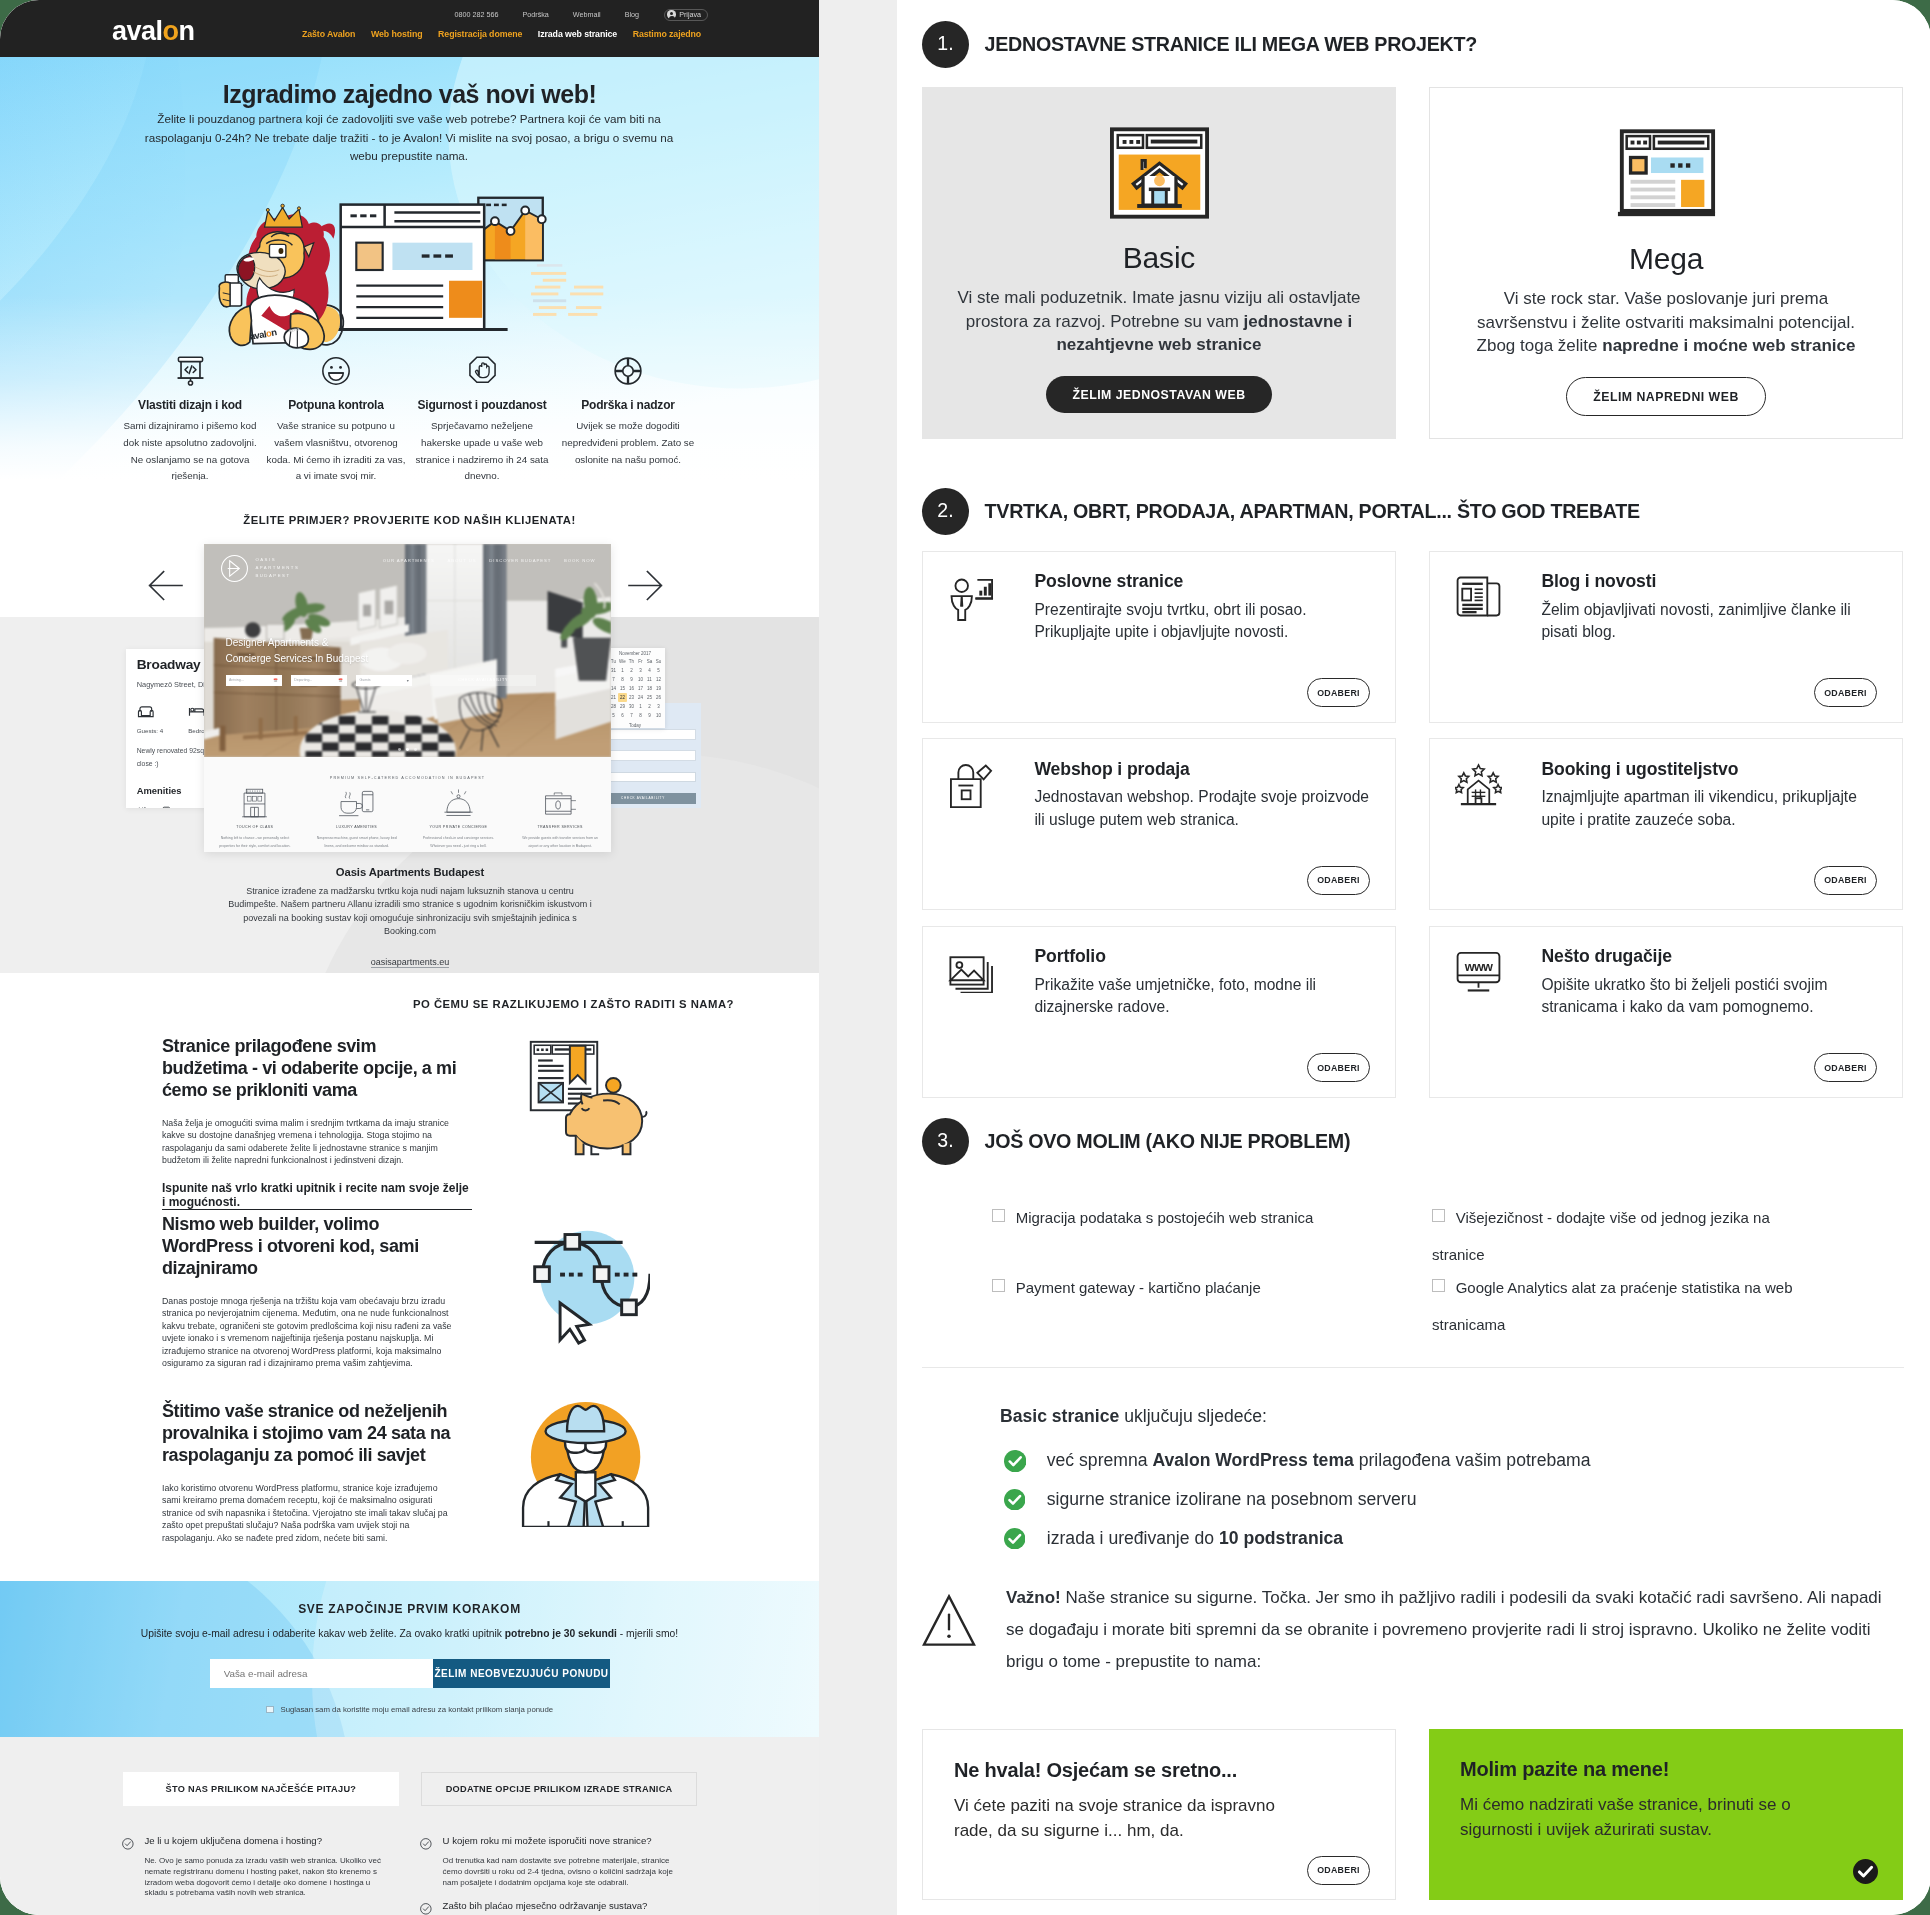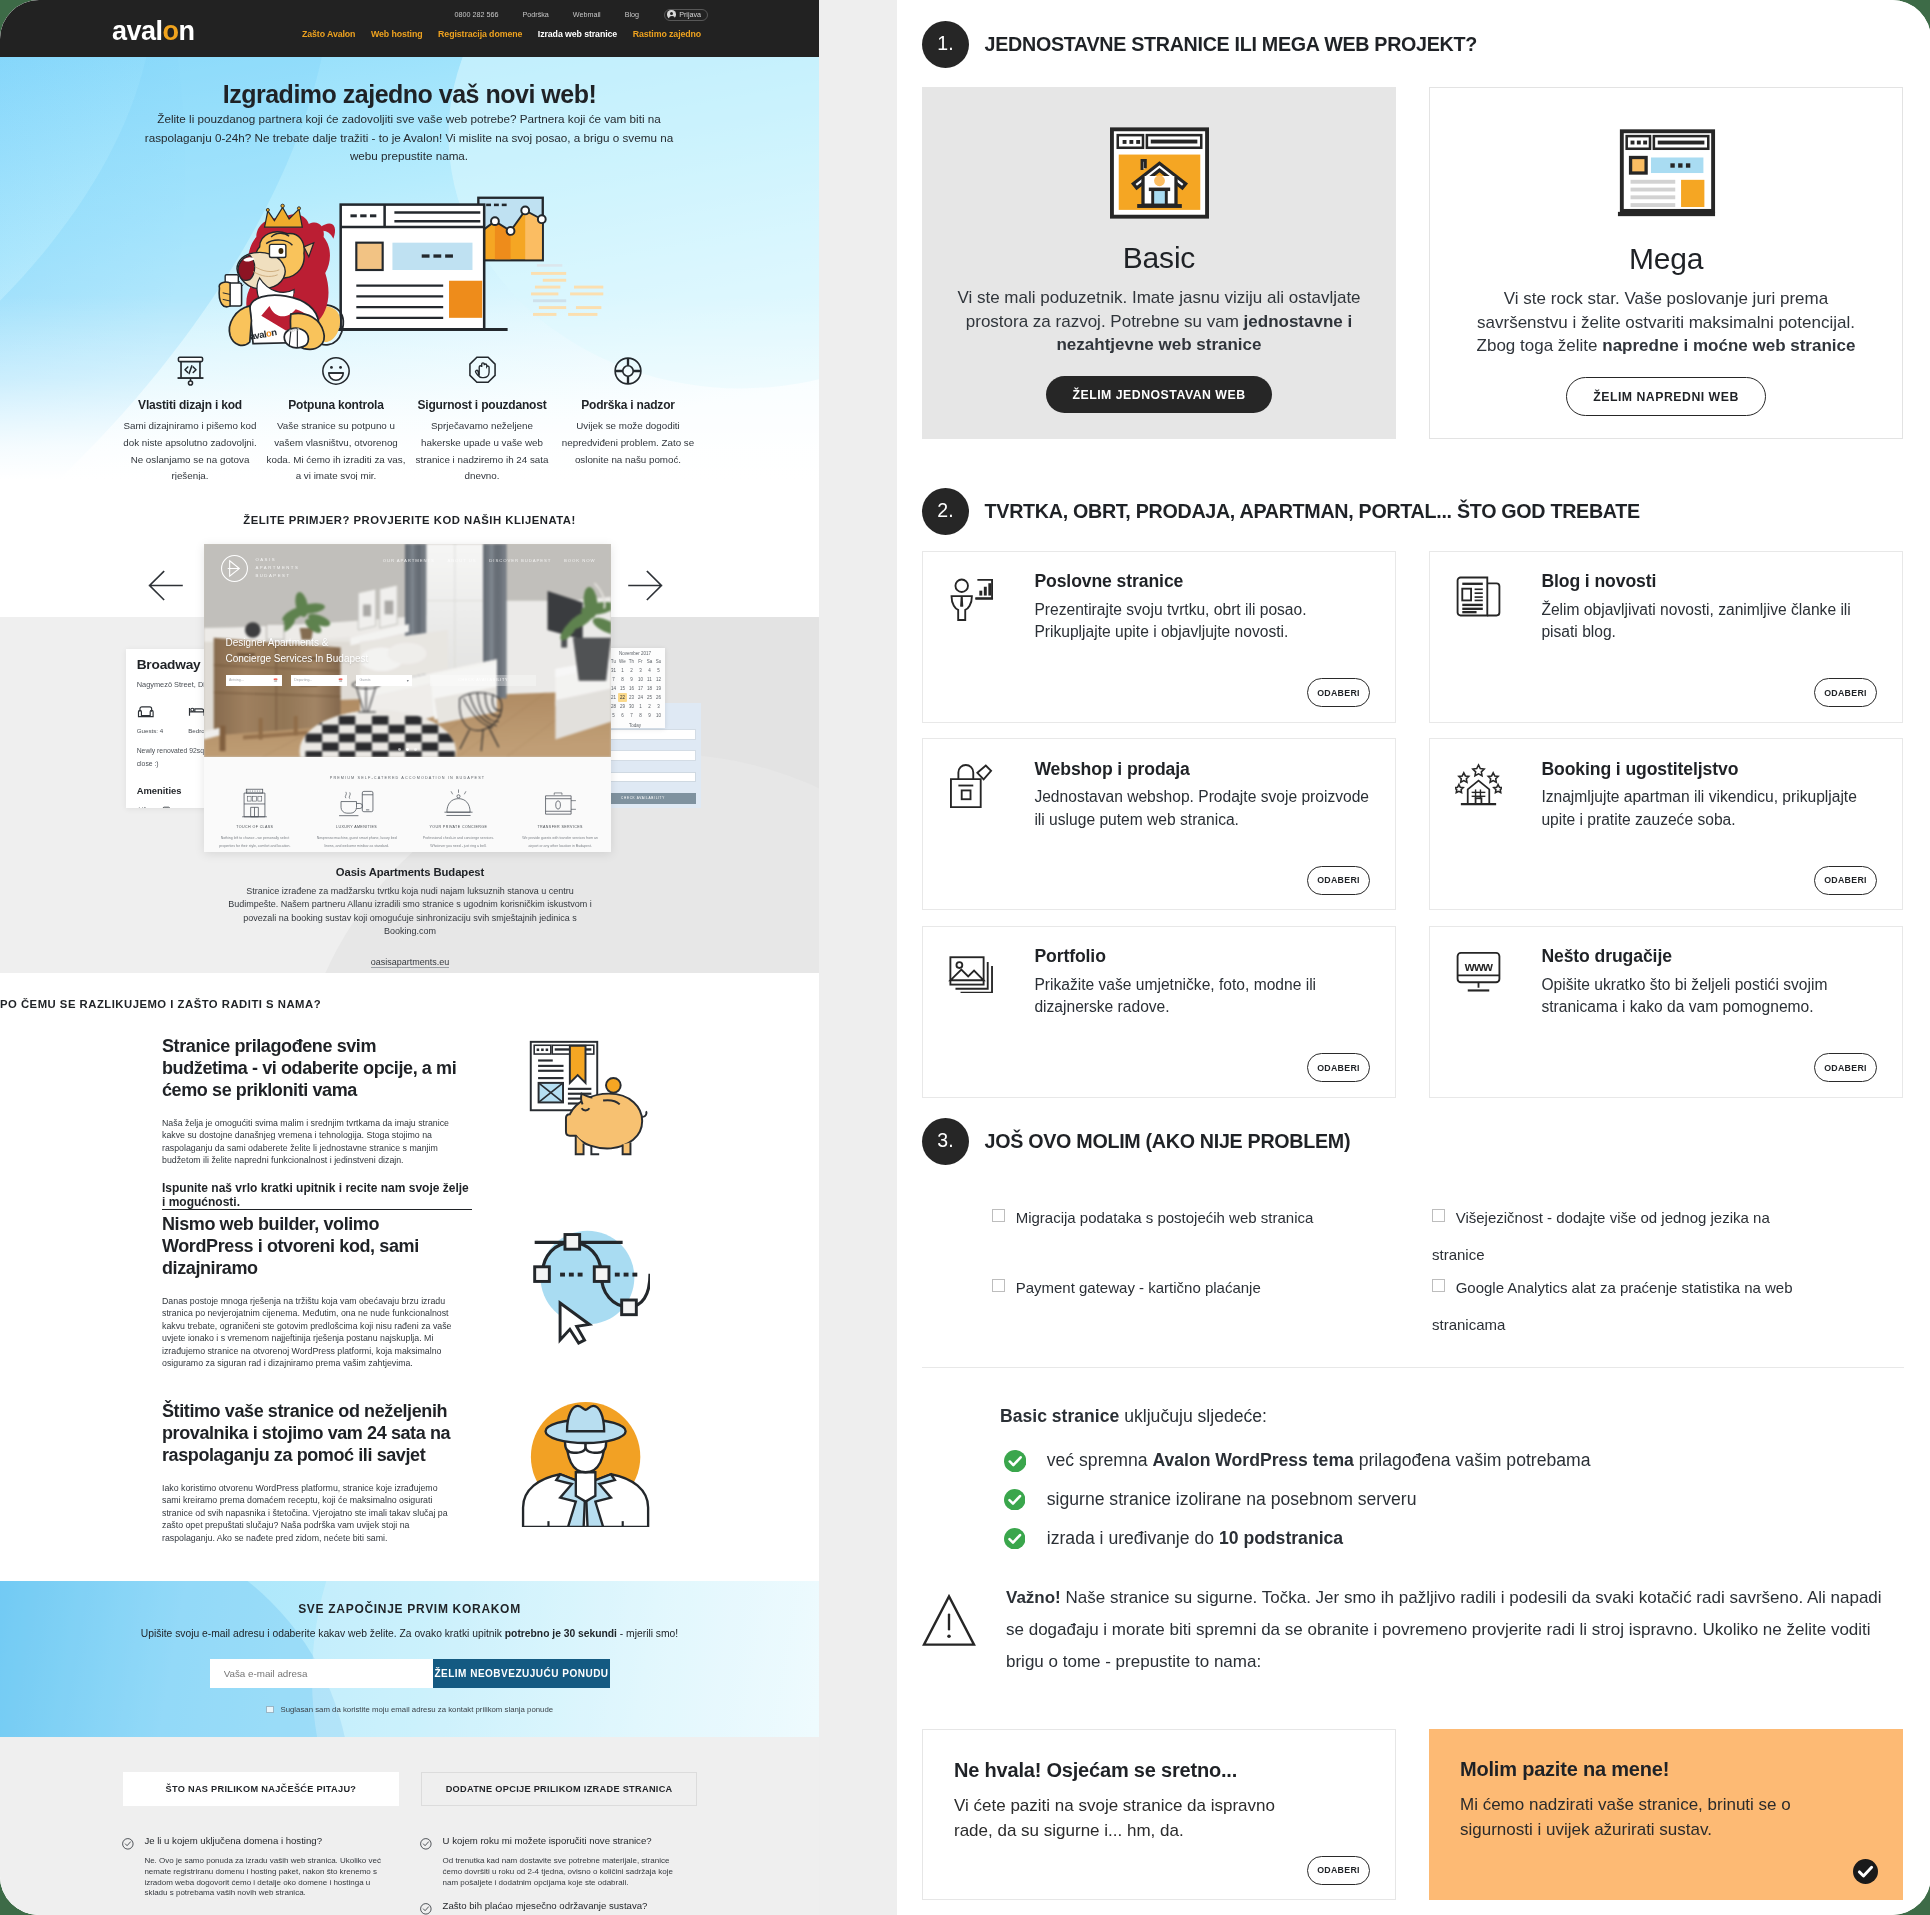--- a/index.html
+++ b/index.html
@@ -49,21 +49,21 @@
 
   .bwcard{position:absolute;left:126px;top:649px;width:293px;height:159px;background:#fff;z-index:2;box-shadow:0 1px 5.9px rgba(0,0,0,.07);overflow:hidden;padding:7.8px 10.7px}
   .bookcard{position:absolute;left:585px;top:703px;width:116px;height:105px;background:#dfe9f4;z-index:2;overflow:hidden}
   .shot{position:absolute;left:204px;top:544px;width:407px;height:308px;z-index:3;background:#fff;box-shadow:0 2px 9.8px rgba(0,0,0,.10);overflow:hidden}
   .clients-cap{position:absolute;left:220px;top:866px;width:380px;text-align:center;z-index:4}
   .clients-cap h4{font-size:11.3px;font-weight:700;color:#1f2226;letter-spacing:-0.1px}
   .clients-cap p{font-size:9px;line-height:13.4px;color:#34383e;margin-top:6.8px}
   .clients-cap .lnk{display:inline-block;margin-top:18.5px;font-size:9px;color:#34383e;border-bottom:1px solid #9aa0a6}
 
   
-  .why-ttl{position:absolute;left:0;top:998px;width:734px;text-align:left;font-size:11.3px;font-weight:700;letter-spacing:0.5px;color:#1f2226}
+  .why-ttl{position:absolute;left:0;top:998px;width:734px;text-align:right;font-size:11.3px;font-weight:700;letter-spacing:0.5px;color:#1f2226}
   .whyrow{position:absolute;left:0;width:819px;height:195px}
   .whyrow .txt{position:absolute;left:162px;width:310px}
   .whyrow h3{font-size:18px;font-weight:700;line-height:22px;color:#1f2226;letter-spacing:-0.4px;width:302px}
   .whyrow p{font-size:8.8px;line-height:12.5px;color:#32373d;margin-top:15.6px;width:295px}
   .whyrow a.u{display:inline-block;margin-top:14.6px;font-size:12px;font-weight:700;color:#1f2226;border-bottom:1px solid #1f2226;text-decoration:none}
   .whyrow .art{position:absolute;left:521px;top:0;width:133px;height:133px}
 
   
   .cta{position:absolute;left:0;top:1581px;width:819px;height:156px;overflow:hidden;
        background:linear-gradient(100deg,#7fd3f6 0%,#a9e6fb 22%,#bdedfc 52%,#d9f5fd 78%,#eafafe 100%)}
@@ -180,21 +180,21 @@
   .incl li .t b{font-weight:700}
 
   .warn{display:flex;margin-top:32px;padding-left:0}
   .warn .wi{flex:none;width:84px;height:53px;padding-top:11.7px;padding-left:0}
   .warn .wt{font-size:17px;line-height:32px;color:#2b3036;padding-top:0}
   .warn .wt b{font-weight:700}
 
   .finals{display:flex;gap:33px;margin-top:51px}
   .fcard{width:474px;height:171px;position:relative;padding:29px 25px 0 31px}
   .fcard.plain{border:1px solid #e6e6e6;background:#fff}
-  .fcard.gold{background:#fdba74}
+  .fcard.gold{background:#84cc16}
   .fcard h4{font-size:20px;font-weight:700;color:#1f2226;letter-spacing:-0.2px}
   .fcard p{margin-top:10.7px;font-size:17px;line-height:25px;color:#2b2b2b;width:363px}
   .fcard .check{position:absolute;right:25px;bottom:16.6px;width:25px;height:25px}
 </style>
 </head>
 <body>
 
 <div id="page">
 
   <div id="left">

